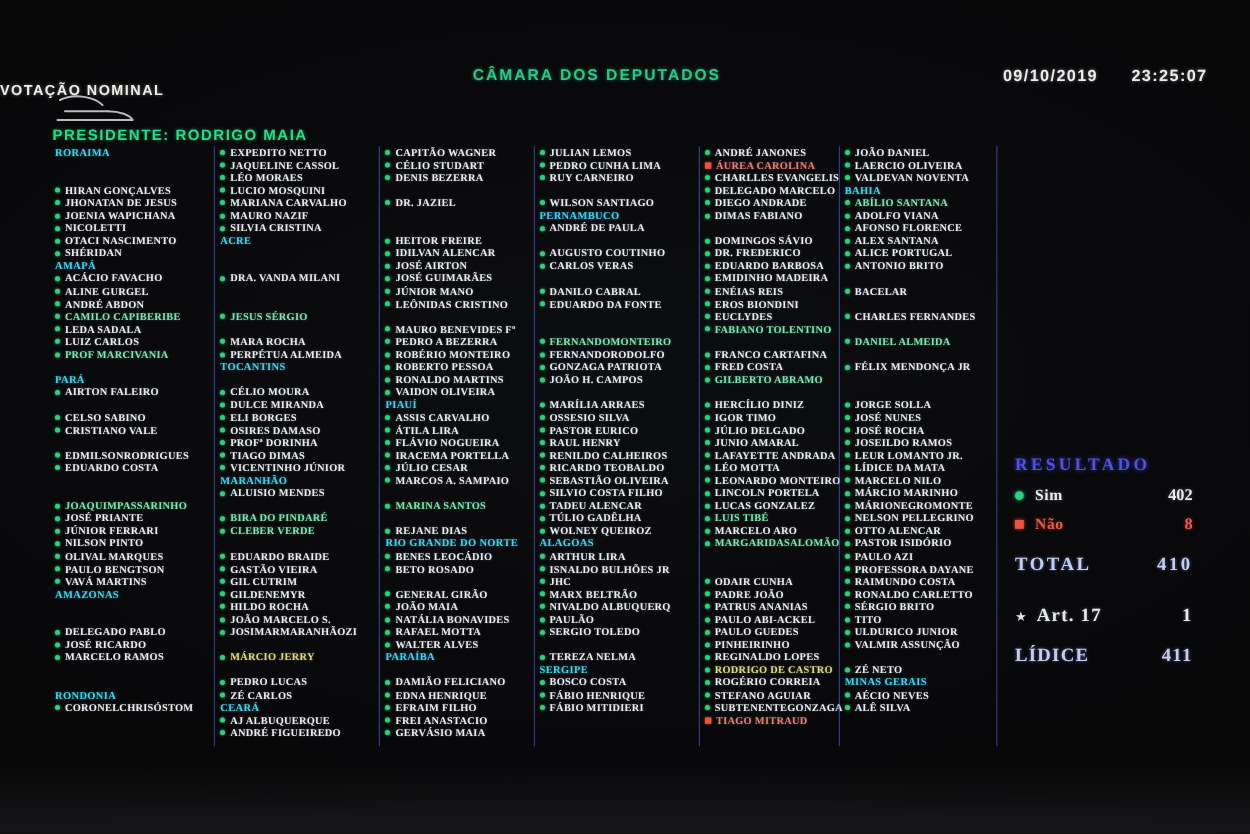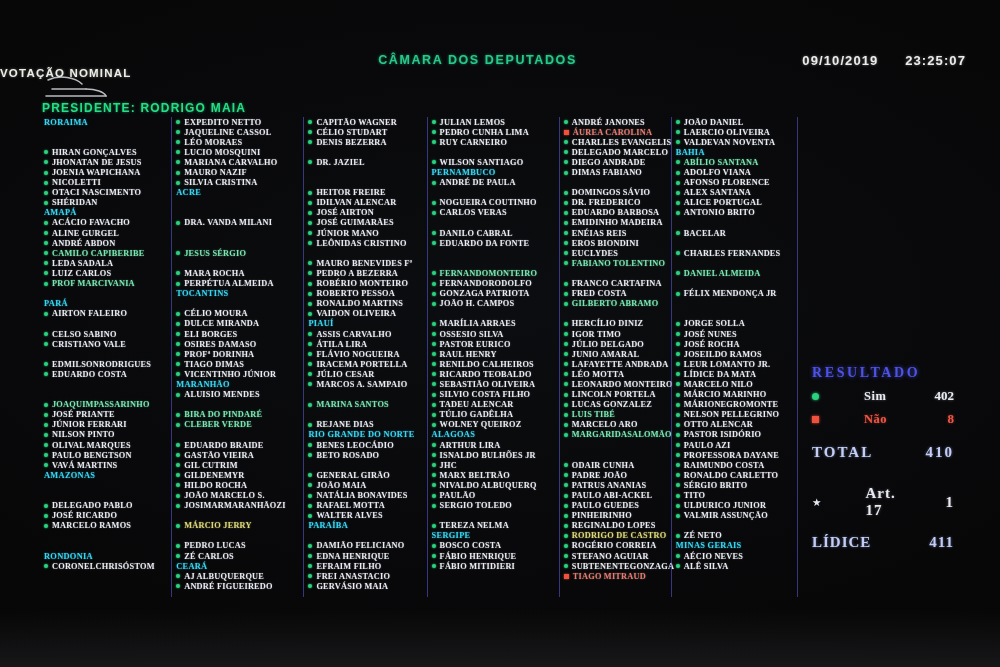--- a/index.html
+++ b/index.html
@@ -47,21 +47,21 @@
   .nm.green{color:#79e6b0;text-shadow:0 0 2px rgba(120,230,175,.45);}
   .nm.yellow{color:#ded77a;text-shadow:0 0 2px rgba(220,215,120,.45);}
   .nm.nao{color:#f2776a;}
   .state{font-size:8.4px;font-weight:bold;letter-spacing:.3px;color:#35d6f2;
     text-shadow:0 0 2px rgba(60,210,240,.5);}
 
   
   .results{margin-top:248px;padding-left:10px;width:176px;}
   .res-title{color:#4d52ea;font-size:14px;font-weight:bold;letter-spacing:2.6px;
     text-shadow:0 0 4px rgba(85,90,240,.65);}
-  .res-row{display:flex;align-items:center;margin-top:7px;gap:36px;}
+  .res-row{display:flex;align-items:center;margin-top:7px;}
   .res-row .mark-dot{width:7px;height:7px;border-radius:50%;background:#2ad17e;flex:none;
     margin-right:9px;box-shadow:0 0 3px #2ad17e;}
   .res-row .mark-sq{width:7px;height:7px;background:#f0513c;flex:none;margin-right:9px;
     box-shadow:0 0 3px #f0513c;}
   .res-row .lab{font-size:12.5px;font-weight:bold;color:#e9ecf4;letter-spacing:.5px;
     text-shadow:0 0 3px rgba(255,255,255,.35);}
   .res-row .val{margin-left:auto;margin-right:34px;font-size:13px;font-weight:bold;color:#e9ecf4;
     text-shadow:0 0 3px rgba(255,255,255,.35);}
   .res-row.nao .lab,.res-row.nao .val{color:#f05545;text-shadow:0 0 3px rgba(240,85,70,.5);}
   .res-row.total{margin-top:17px;}
@@ -583,21 +583,21 @@
           <div class="row">
             <span class="state">PERNAMBUCO</span>
           </div>
           <div class="row">
             <span class="dot"></span>
             <span class="nm">ANDRÉ DE PAULA</span>
           </div>
           <div class="row"></div>
           <div class="row">
             <span class="dot"></span>
-            <span class="nm">NOGUEIRA COUTINHO</span>
+            <span class="nm">AUGUSTO COUTINHO</span>
           </div>
           <div class="row">
             <span class="dot"></span>
             <span class="nm">CARLOS VERAS</span>
           </div>
           <div class="row"></div>
           <div class="row">
             <span class="dot"></span>
             <span class="nm">DANILO CABRAL</span>
           </div>

